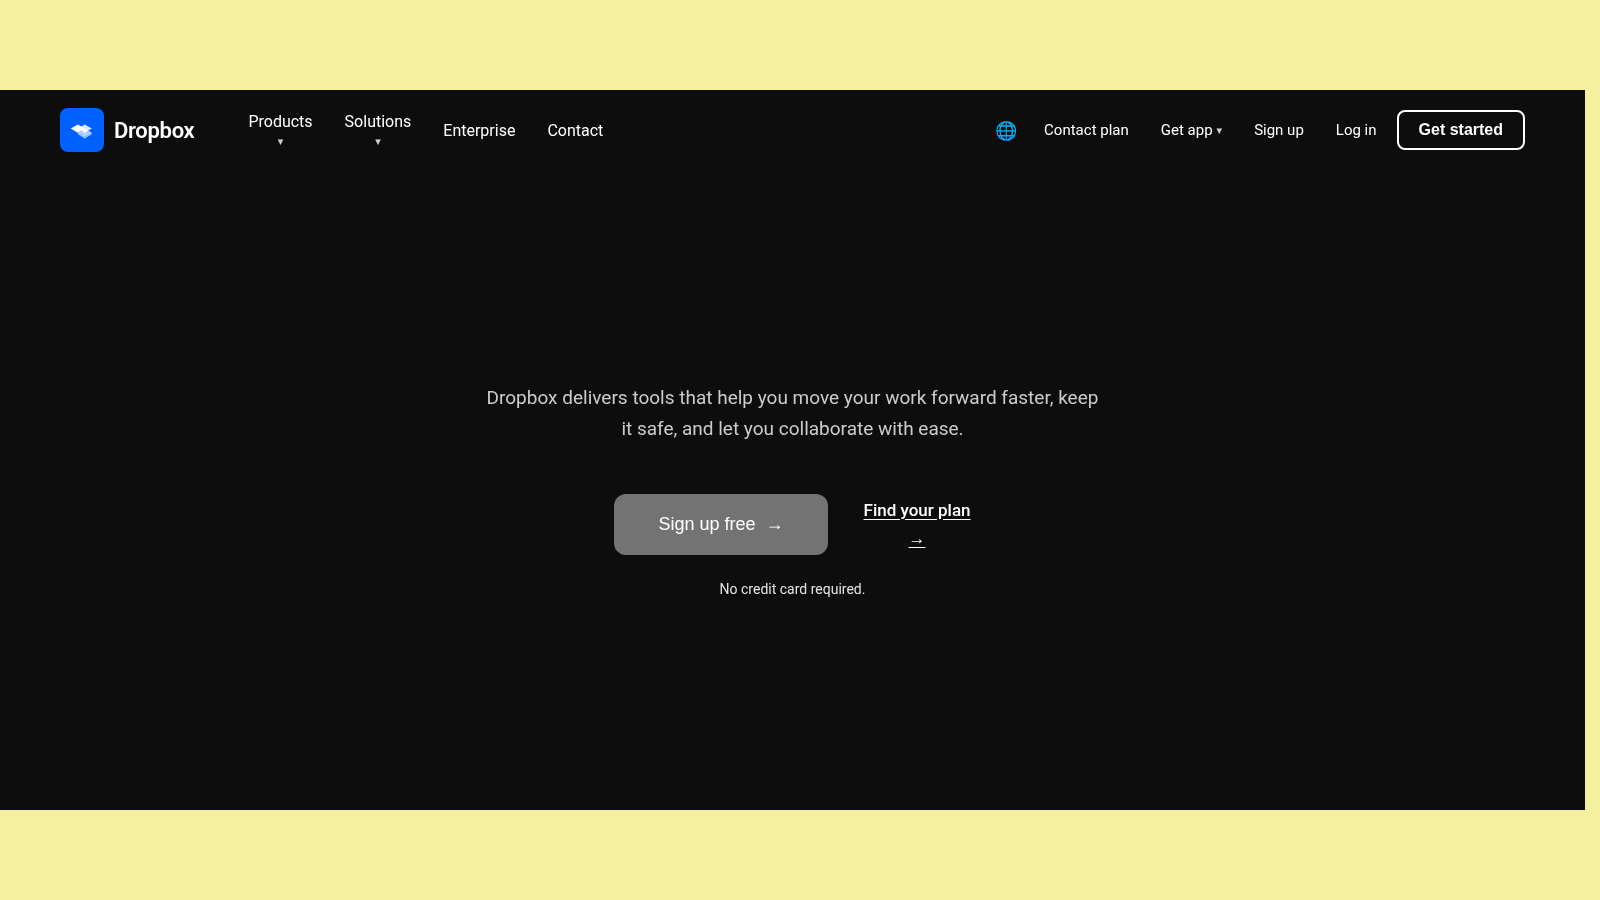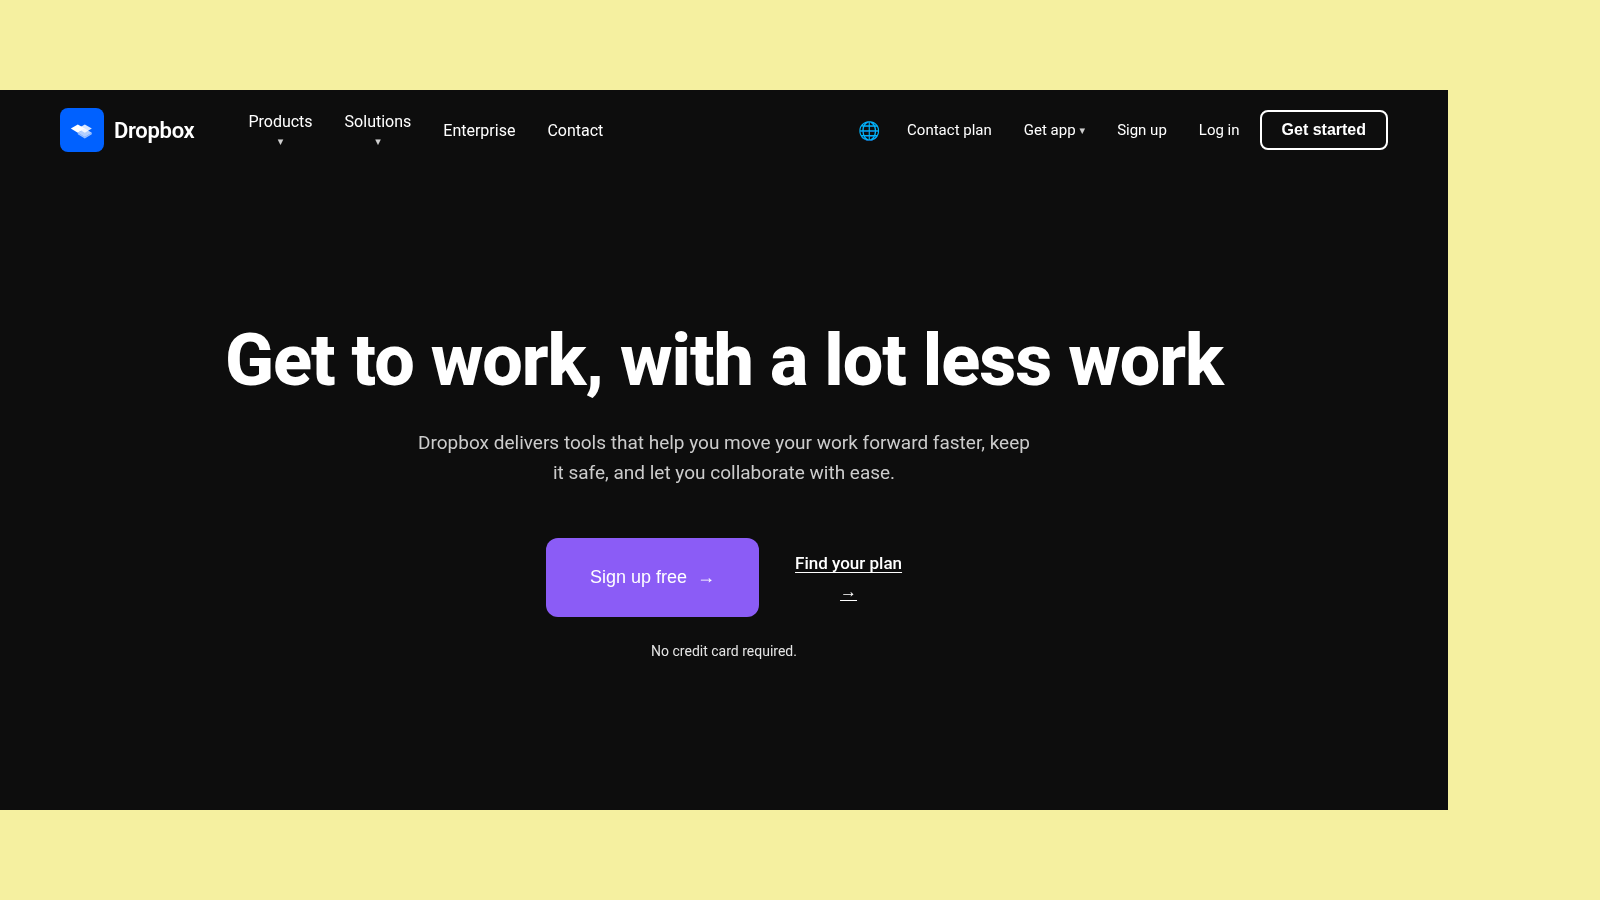--- a/index.html
+++ b/index.html
@@ -10,21 +10,21 @@
 
     body {
       width: 1600px;
       height: 900px;
       background-color: #f5f0a0;
       font-family: -apple-system, BlinkMacSystemFont, 'Segoe UI', Roboto, sans-serif;
       overflow: hidden;
     }
 
     .outer-wrapper {
-      width: 1448px;
+      width: 1585px;
       height: 900px;
       display: flex;
       flex-direction: column;
       justify-content: space-between;
     }
 
     .top-yellow {
       height: 90px;
       background-color: #f5f0a0;
       flex-shrink: 0;
@@ -189,24 +189,24 @@
       flex-direction: column;
     }
 
     .cta-buttons {
       display: flex;
       align-items: center;
       gap: 36px;
     }
 
     .signup-btn {
-      background-color: #8b5cf6;
+      background-color: #737373;
       color: #ffffff;
       border: none;
-      padding: 29px 44px;
+      padding: 20px 44px;
       border-radius: 12px;
       font-size: 18px;
       font-weight: 500;
       cursor: pointer;
       display: flex;
       align-items: center;
       gap: 10px;
       min-width: 200px;
       justify-content: center;
     }
@@ -291,21 +291,20 @@
         <div class="nav-text-btn">
           <span>Log in</span>
         </div>
         <button class="get-started-btn">
           <span>Get started</span>
         </button>
       </div>
     </nav>
 
     <section class="hero">
-      <h1 class="hero-title">Get to work, with a lot less work</h1>
       <p class="hero-subtitle">Dropbox delivers tools that help you move your work forward faster, keep it safe, and let you collaborate with ease.</p>
 
       <div class="cta-group">
         <div class="cta-buttons">
           <button class="signup-btn">
             <span>Sign up free</span>
             <span class="arrow-icon">→</span>
           </button>
           <a class="find-plan-link">
             <span>Find your plan</span>

